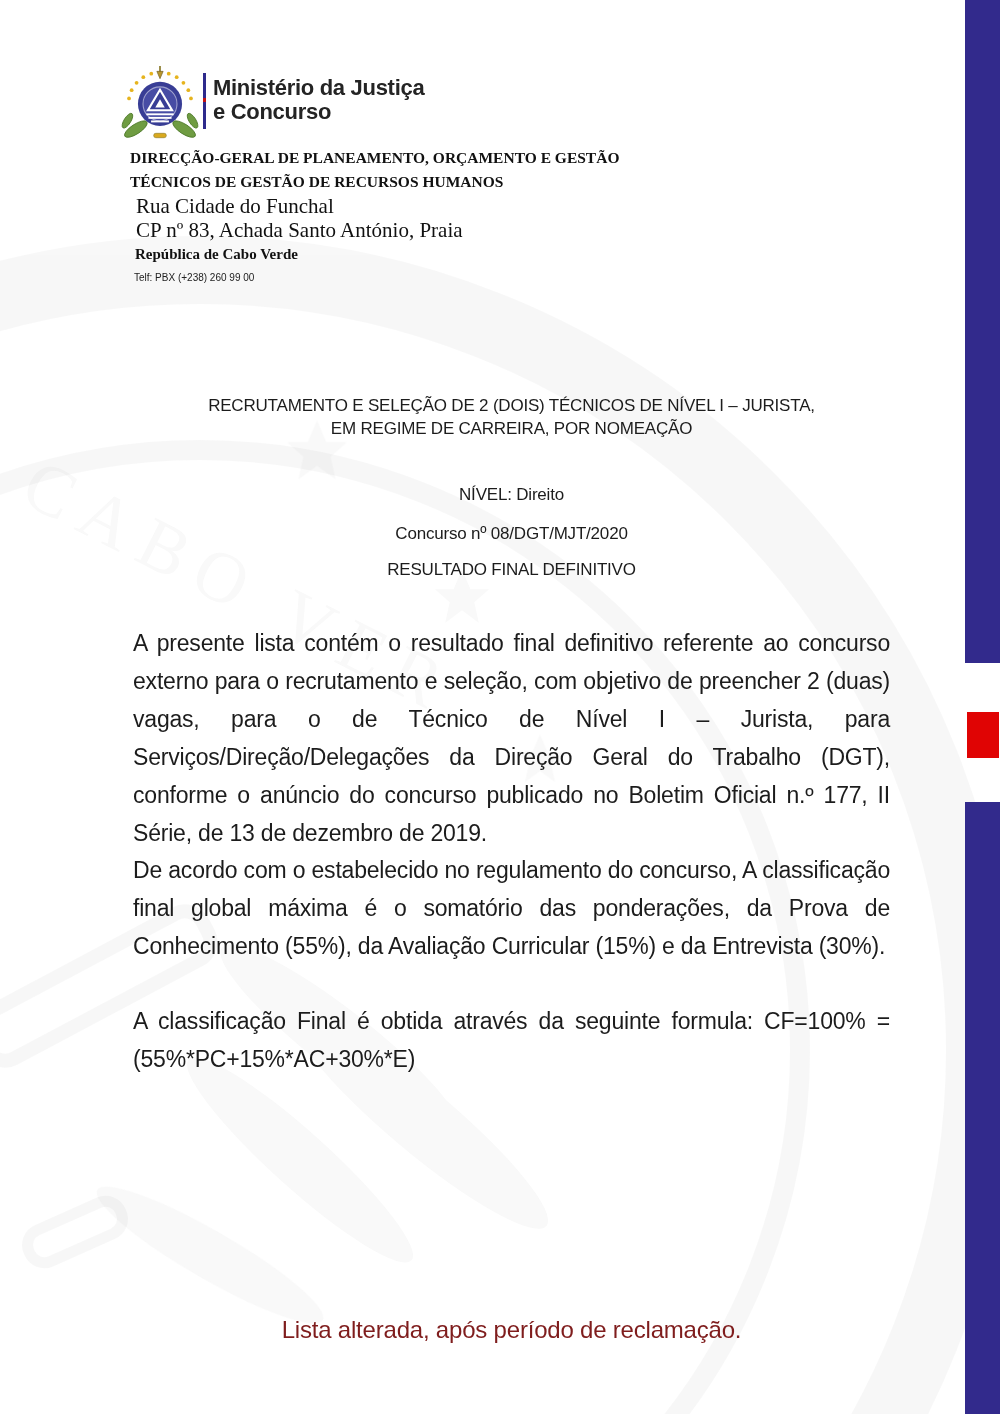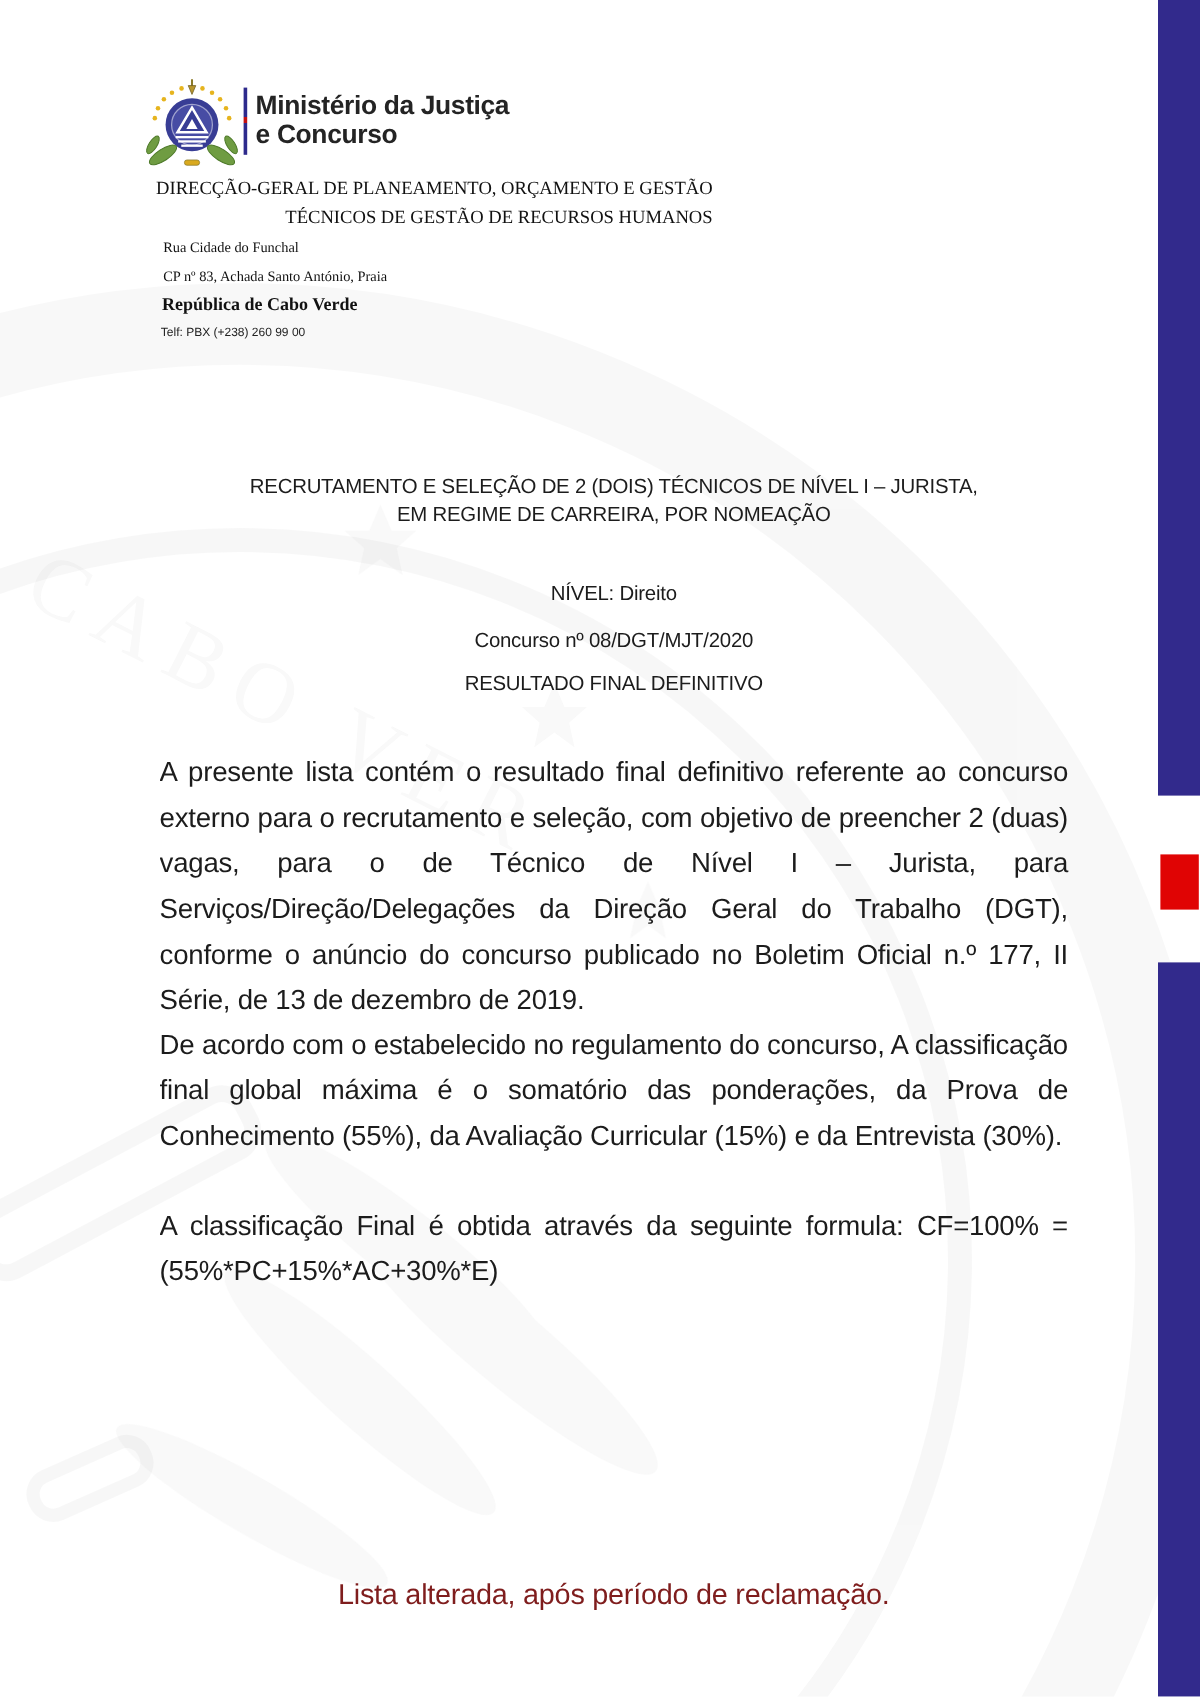--- a/index.html
+++ b/index.html
@@ -19,22 +19,22 @@
   .watermark{position:absolute;left:0;top:0;pointer-events:none;}
   
   .emblem{position:absolute;left:118px;top:64px;}
   .logo-sep{position:absolute;left:203px;top:73px;width:3px;height:56px;
     background:linear-gradient(#2e2a8c 0 44%,#c41111 44% 52%,#2e2a8c 52% 100%);}
   .logo-text{position:absolute;left:213px;top:76px;
     font-weight:bold;font-size:22px;line-height:24px;letter-spacing:-0.3px;color:#242424;}
   
   .dept{position:absolute;left:130px;top:146px;
     font-family:"Liberation Serif",serif;font-size:15.5px;line-height:24px;color:#111;}
-  .dept-bold{font-weight:normal;text-align:right;}
-  .addr{padding-left:6px;font-size:12px;}
+  .dept-bold{font-weight:bold;}
+  .addr{padding-left:6px;font-size:21px;}
   .country{padding-left:5px;font-weight:bold;font-size:15px;}
   .phone{padding-left:4px;font-family:"Liberation Sans",sans-serif;font-size:10px;color:#222;}
   
   .title-wrap{position:absolute;left:130px;width:763px;text-align:center;
     font-size:17px;letter-spacing:-0.2px;color:#1c1c1c;}
   .main-title{top:394px;line-height:23px;}
   .areas{top:485px;}
   .concurso{top:524px;}
   .resultado{top:560px;}
   

